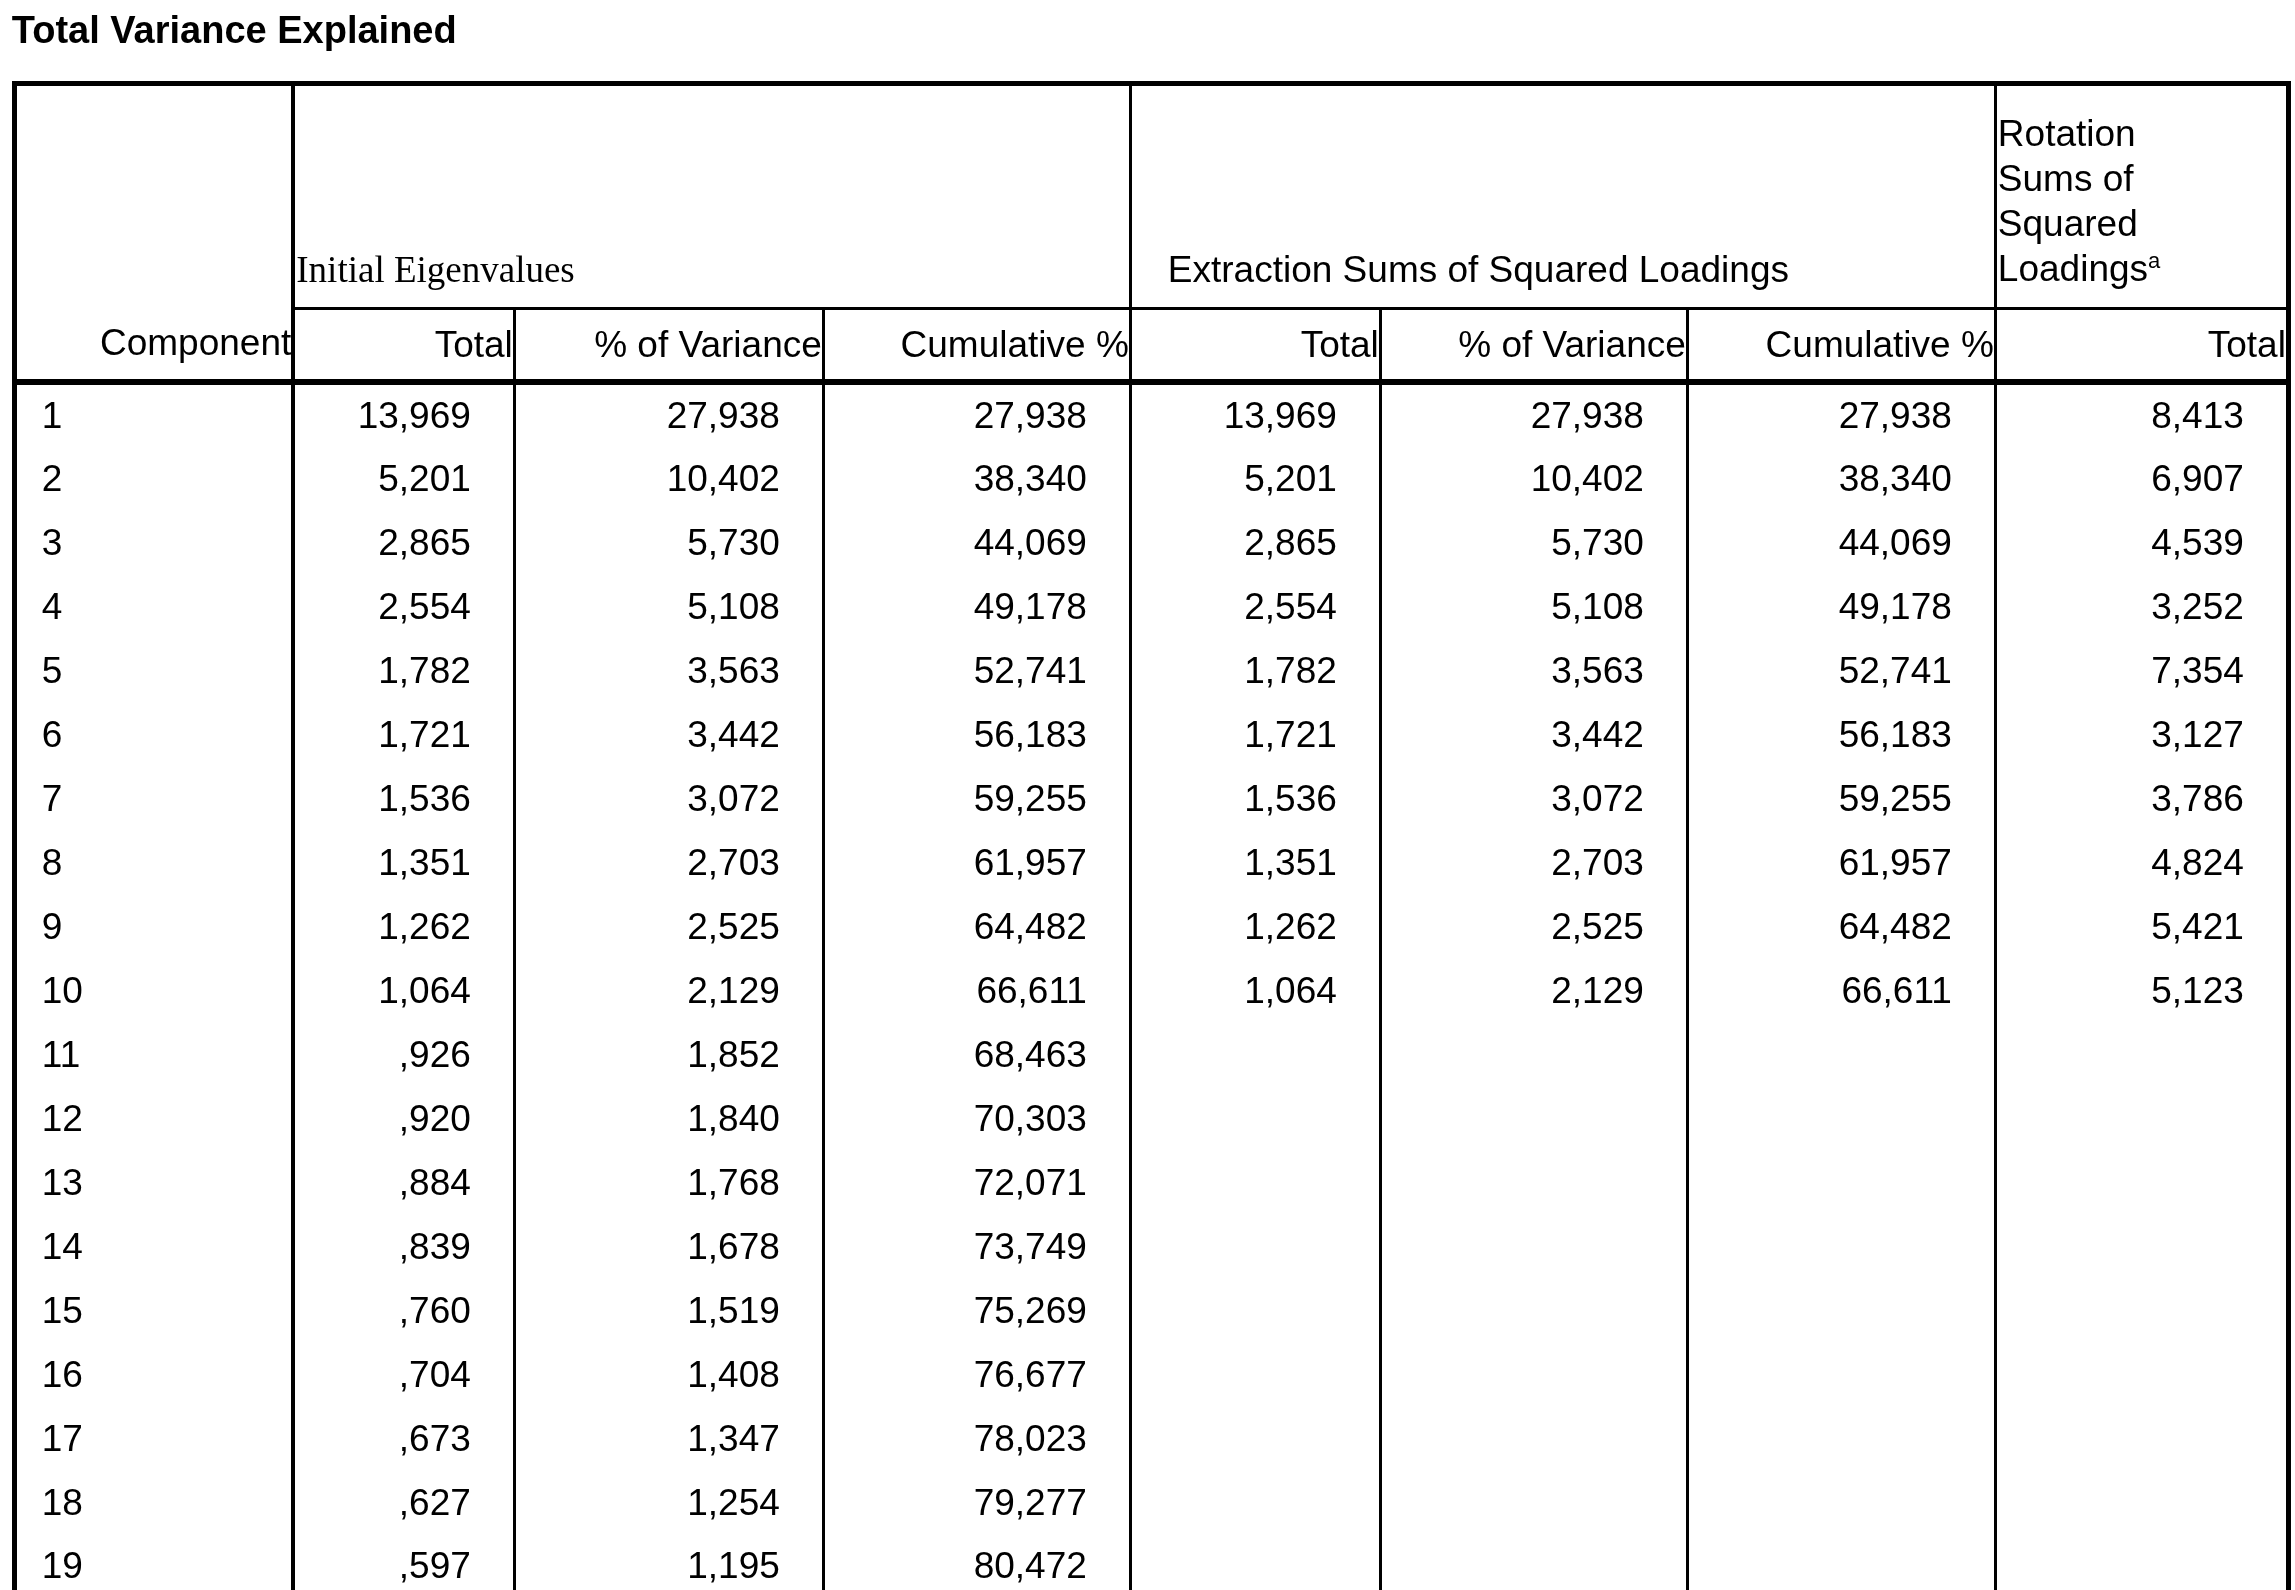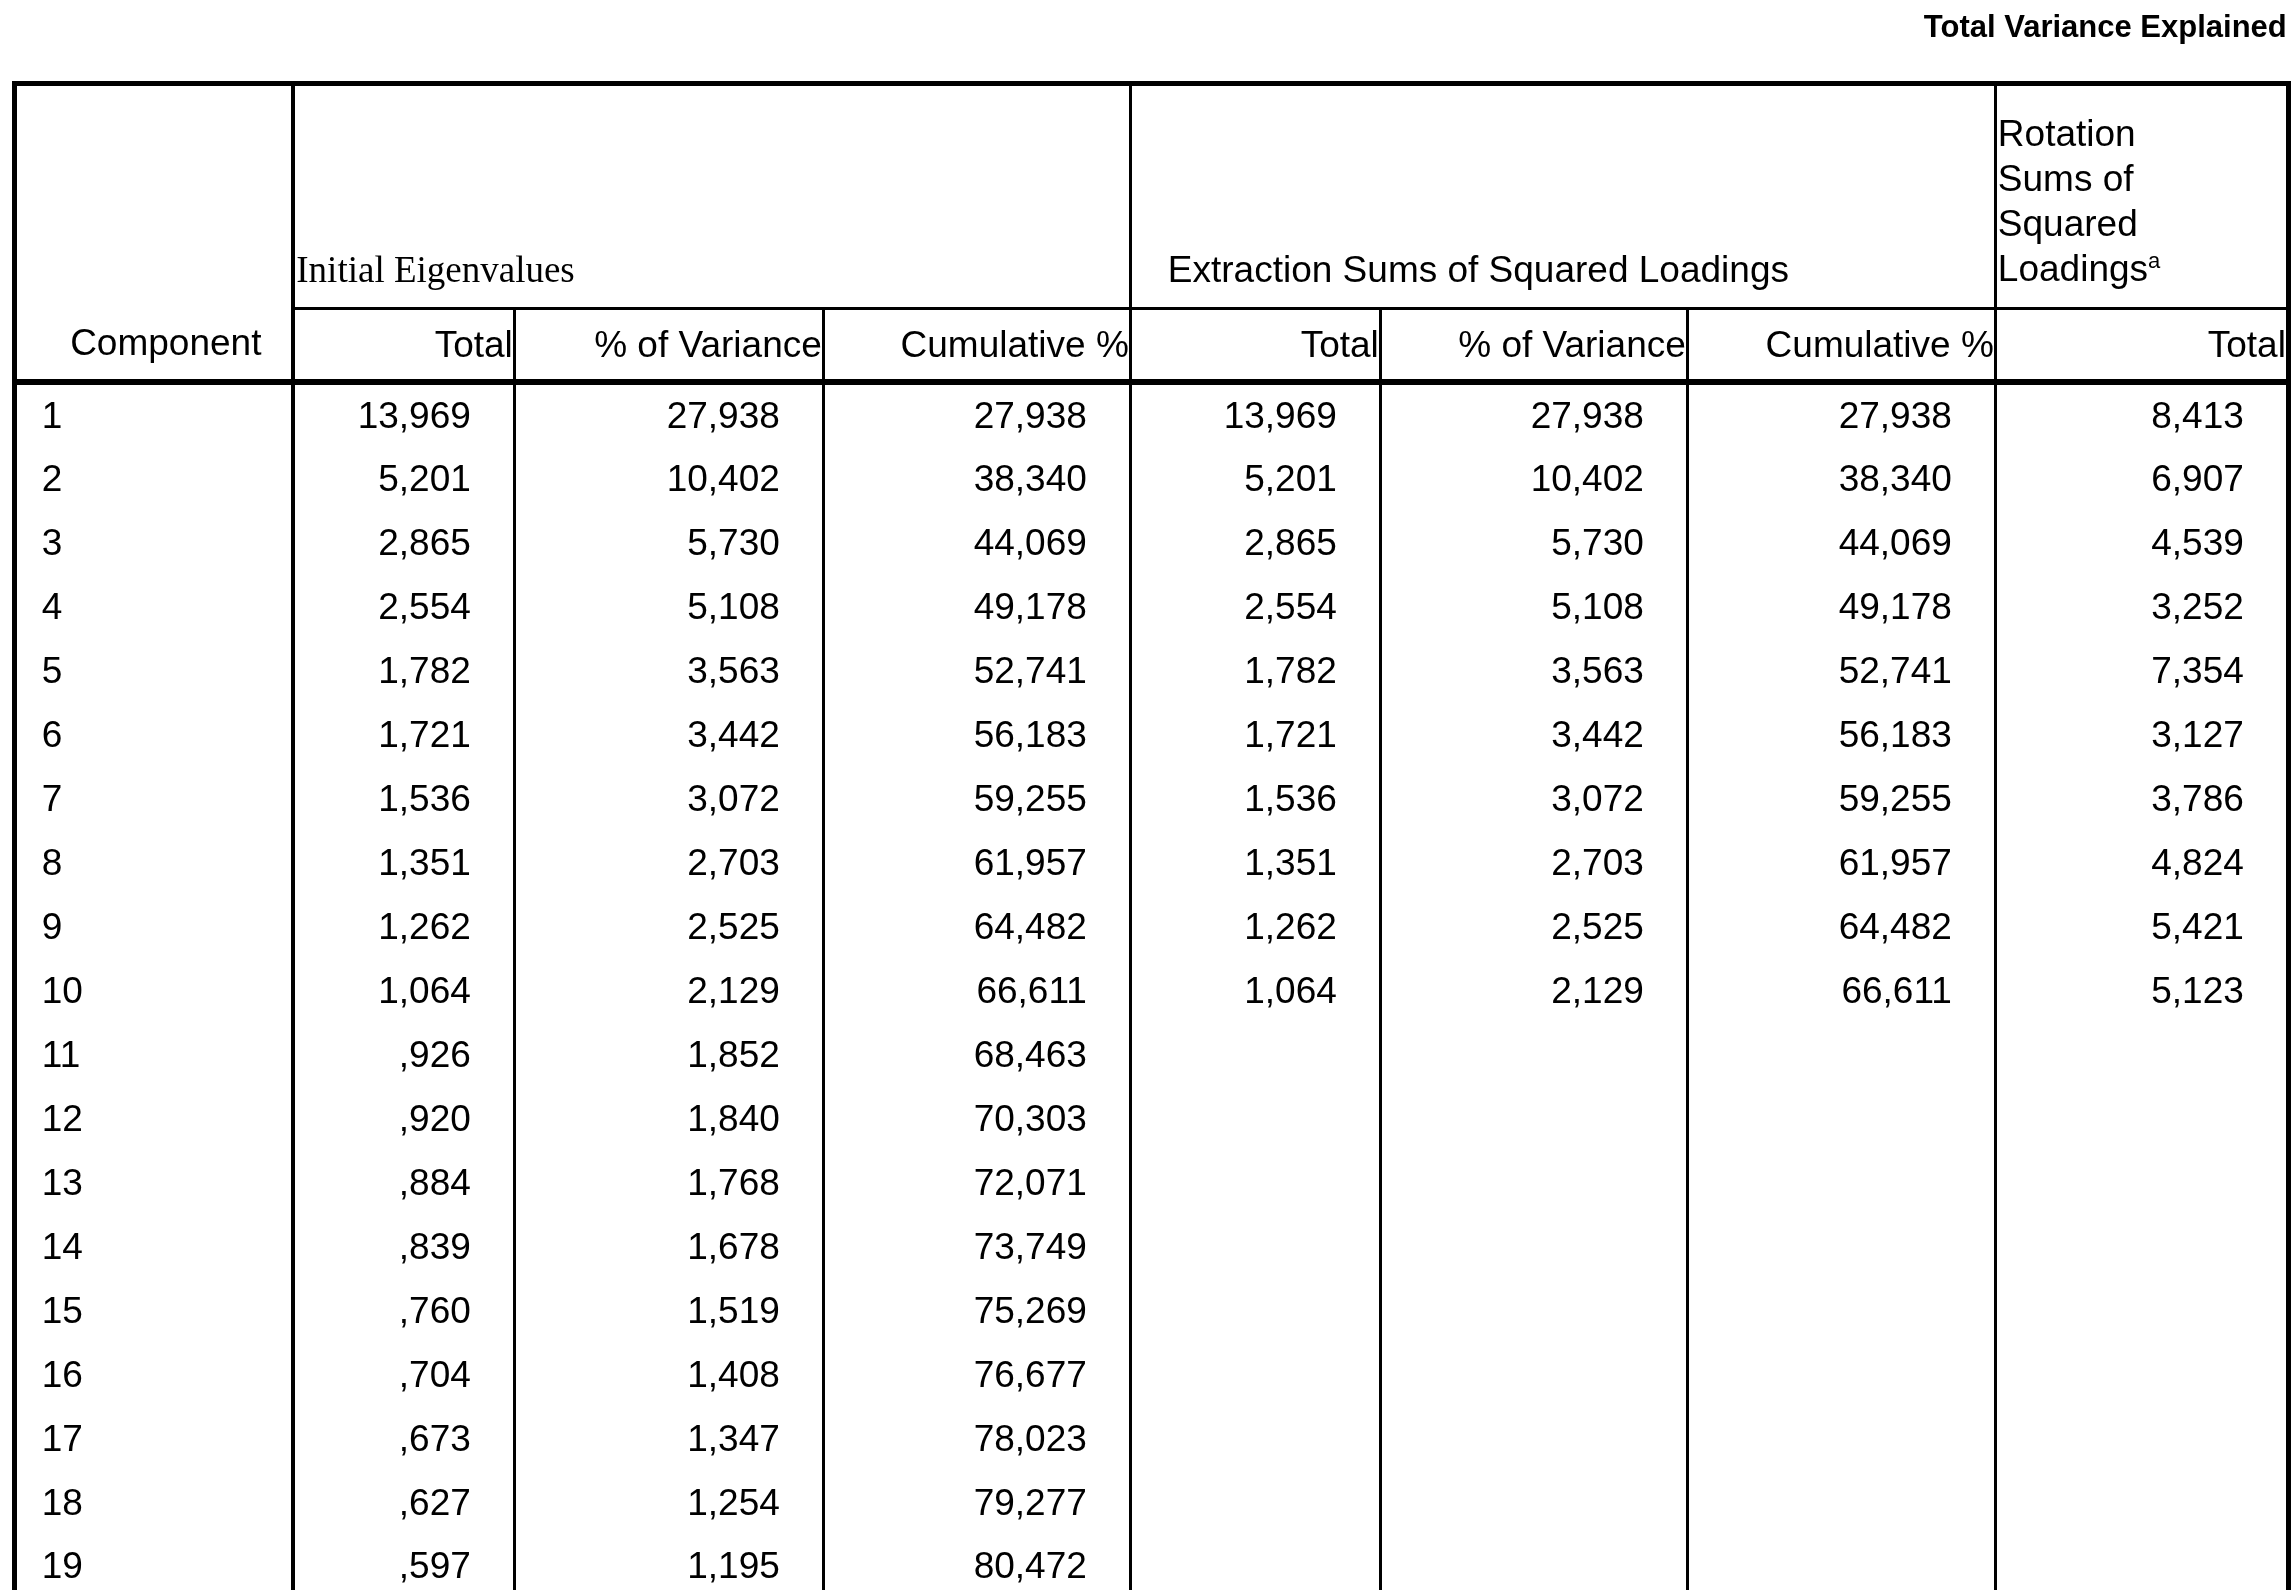--- a/index.html
+++ b/index.html
@@ -2,37 +2,37 @@
 <html style="font-size:10px"><head>
 <meta charset="utf-8">
 <style>
   html,body{margin:0;padding:0;}
   body{
     width:2295px;height:1590px;overflow:hidden;background:#ffffff;
     font-family:"Liberation Sans","DejaVu Sans",sans-serif;color:#000;
   }
   .title{
     position:absolute;top:8.7px;left:11.8px;width:2275px;
-    text-align:right;font-size:31px;font-weight:bold;
+    text-align:left;font-size:38px;font-weight:bold;
   }
   table.tve{
     position:absolute;top:81px;left:11.8px;width:2275px;
     table-layout:fixed;border-collapse:collapse;
     border:5px solid #000;border-bottom:2.5px solid #000;
     font-size:37px;
   }
   col.c1{width:279px}col.c2{width:221px}col.c3{width:309px}col.c4{width:307px}
   col.c5{width:250px}col.c6{width:307px}col.c7{width:308px}col.c8{width:293px}
 
   th{font-weight:normal;}
 
   
   th.comp-head{
     border-right:4.3px solid #000;border-bottom:6.2px solid #000;
-    text-align:center;vertical-align:bottom;
+    text-align:right;vertical-align:bottom;
     padding:0 0 15px 23.5px;
   }
   
   tr.spanner-row th.group-head{
     height:204px;vertical-align:bottom;text-align:left;
     border-bottom:3.7px solid #000;padding-bottom:16px;
   }
   th.g1{border-right:3.7px solid #000;font-family:Liberation Serif, serif;}
   th.g2{border-right:3.7px solid #000;padding-left:36px;}
   th.g3{border-right:none;}

